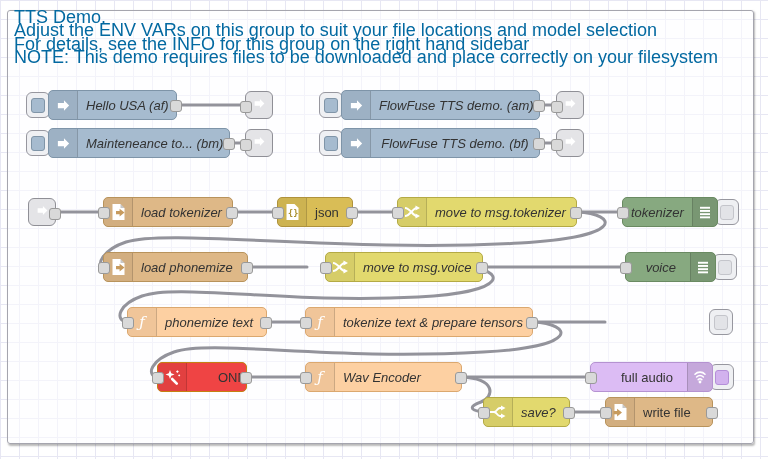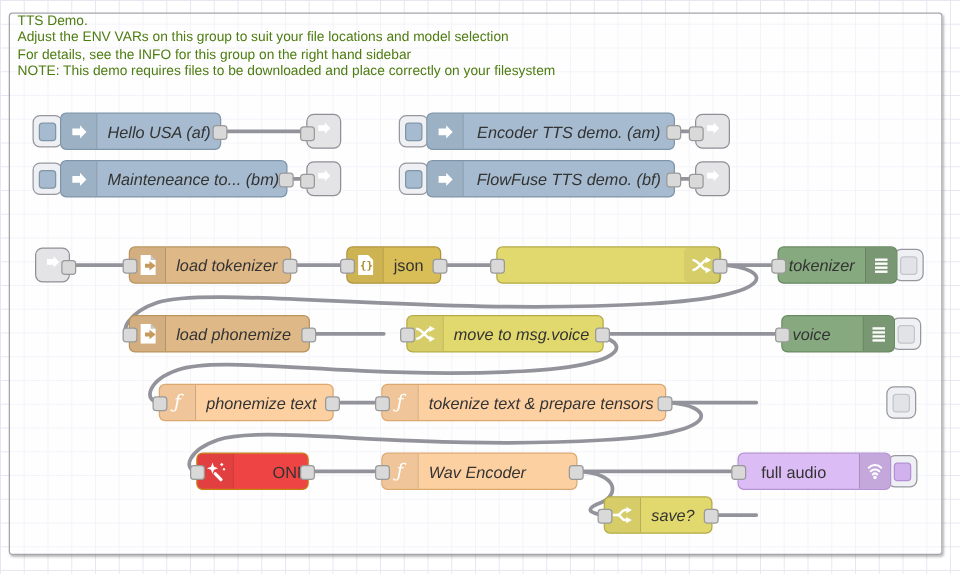--- a/index.html
+++ b/index.html
@@ -13,22 +13,22 @@
     background-size:19px 19px;
   }
   .canvas{position:absolute;inset:0;}
   .group{
     position:absolute;left:7px;top:10px;width:747px;height:434px;
     border:1.5px solid #a5a5ae;border-radius:3px;
     background:rgba(253,253,255,0.55);
     box-shadow:1px 1.5px 2px rgba(0,0,0,0.28);
     box-sizing:border-box;z-index:0;
   }
-  .ginfo{position:absolute;left:14px;top:11px;z-index:2;color:#4d7c0f;
-    font-size:11px;line-height:13.4px;white-space:nowrap;}
+  .ginfo{position:absolute;left:14px;top:11px;z-index:2;color:#0369a1;
+    font-size:18px;line-height:13.4px;white-space:nowrap;}
   svg.wires{position:absolute;left:0;top:0;z-index:1;}
   .wire{stroke:#93939b;stroke-width:3;fill:none;stroke-linecap:round;}
 
   .node{
     position:absolute;height:30px;border:1px solid;border-radius:5px;
     display:flex;align-items:center;box-sizing:border-box;z-index:3;justify-content:flex-end;
   }
   .t-inject{background:#a6bbcf;border-color:#7e94a8;}
   .t-file  {background:#deb887;border-color:#b8935c;}
   .t-json  {background:#d9bd56;border-color:#af923c;}
@@ -48,21 +48,21 @@
   .istrip.right{
     border-right:none;border-left:1px solid rgba(0,0,0,0.15);
     border-radius:0 4px 4px 0;background:rgba(0,0,0,0.10);width:24px;
   }
   .nlabel{
     flex:1;font-size:13px;color:#333;padding:0 8px;
     white-space:nowrap;overflow:hidden;
   }
   .it{font-style:italic;}
   .ctr{text-align:center;}
-  .rgt{text-align:right;padding-right:26px;}
+  .rgt{text-align:right;padding-right:14px;}
 
   .port{
     position:absolute;width:10px;height:10px;top:9px;
     background:#d9d9d9;border:1px solid #999;border-radius:3px;
     box-sizing:content-box;z-index:4;
   }
   .pl{left:-6px;} .pr{right:-6px;}
 
   .linknode{
     position:absolute;width:28px;height:28px;border-radius:6px;
@@ -150,21 +150,21 @@
       </span>
     <span class="nlabel it ctr">Hello USA (af)</span>
     <span class="port pr"></span>
   </div>
   <div class="node t-inject" style="left:341px;top:90px;width:199px">
     <span class="istrip">
         <svg width="15" height="15" viewBox="0 0 16 16">
           <path d="M2 5.2 h6.5 V2.4 L14 8 l-5.5 5.6 V10.8 H2 z" fill="#fff"></path>
         </svg>
       </span>
-    <span class="nlabel it ctr">Encoder TTS demo. (am)</span>
+    <span class="nlabel it ctr">FlowFuse TTS demo. (am)</span>
     <span class="port pr"></span>
   </div>
 
   <div class="node t-inject" style="left:48px;top:128px;width:182px">
     <span class="istrip">
         <svg width="15" height="15" viewBox="0 0 16 16">
           <path d="M2 5.2 h6.5 V2.4 L14 8 l-5.5 5.6 V10.8 H2 z" fill="#fff"></path>
         </svg>
       </span>
     <span class="nlabel it ctr">Mainteneance to... (bm)</span>
@@ -239,20 +239,21 @@
     <span class="istrip">
         <svg width="16" height="16" viewBox="0 0 16 16">
           <g stroke="#fff" stroke-width="2" fill="none">
             <path d="M1 4 C6 4 9 12 12.5 12"></path>
             <path d="M1 12 C6 12 9 4 12.5 4"></path>
           </g>
           <path d="M11.5 1.5 L16 4 L11.5 6.5 z" fill="#fff"></path>
           <path d="M11.5 9.5 L16 12 L11.5 14.5 z" fill="#fff"></path>
         </svg>
       </span>
+    <span class="nlabel it">move to msg.tokenizer</span>
     <span class="port pl"></span>
     <span class="port pr"></span>
   </div>
   <div class="node t-debug" style="left:622px;top:197px;width:96px">
     <span class="nlabel it rgt">tokenizer</span>
     <span class="istrip right">
         <svg width="14" height="15" viewBox="0 0 14 15">
           <g fill="#fff">
             <rect x="2" y="1.8" width="10" height="1.9"></rect>
             <rect x="2" y="5" width="10" height="1.9"></rect>
@@ -373,14 +374,26 @@
             <path d="M4 8 C7 8 7 12 10 12 H12"></path>
           </g>
           <path d="M11 1.5 L15.5 4 L11 6.5 z" fill="#fff"></path>
           <path d="M11 9.5 L15.5 12 L11 14.5 z" fill="#fff"></path>
         </svg>
       </span>
     <span class="nlabel it">save?</span>
     <span class="port pl"></span>
     <span class="port pr"></span>
   </div>
+  <div class="node t-file" style="left:605px;top:397px;width:108px">
+    <span class="istrip">
+        <svg width="15" height="16" viewBox="0 0 14 16">
+          <path d="M1 0 h8 l4 4 v12 H1 z" fill="#fff"></path>
+          <path d="M9 0 l4 4 h-4 z" fill="rgba(0,0,0,0.22)"></path>
+          <path d="M0 7 h3.6 V4.8 L8.5 8.6 l-4.9 3.8 V10.2 H0 z" fill="#c79b5e"></path>
+        </svg>
+      </span>
+    <span class="nlabel">write file</span>
+    <span class="port pl"></span>
+    <span class="port pr"></span>
+  </div>
 
 </div>
 
 </body></html>

